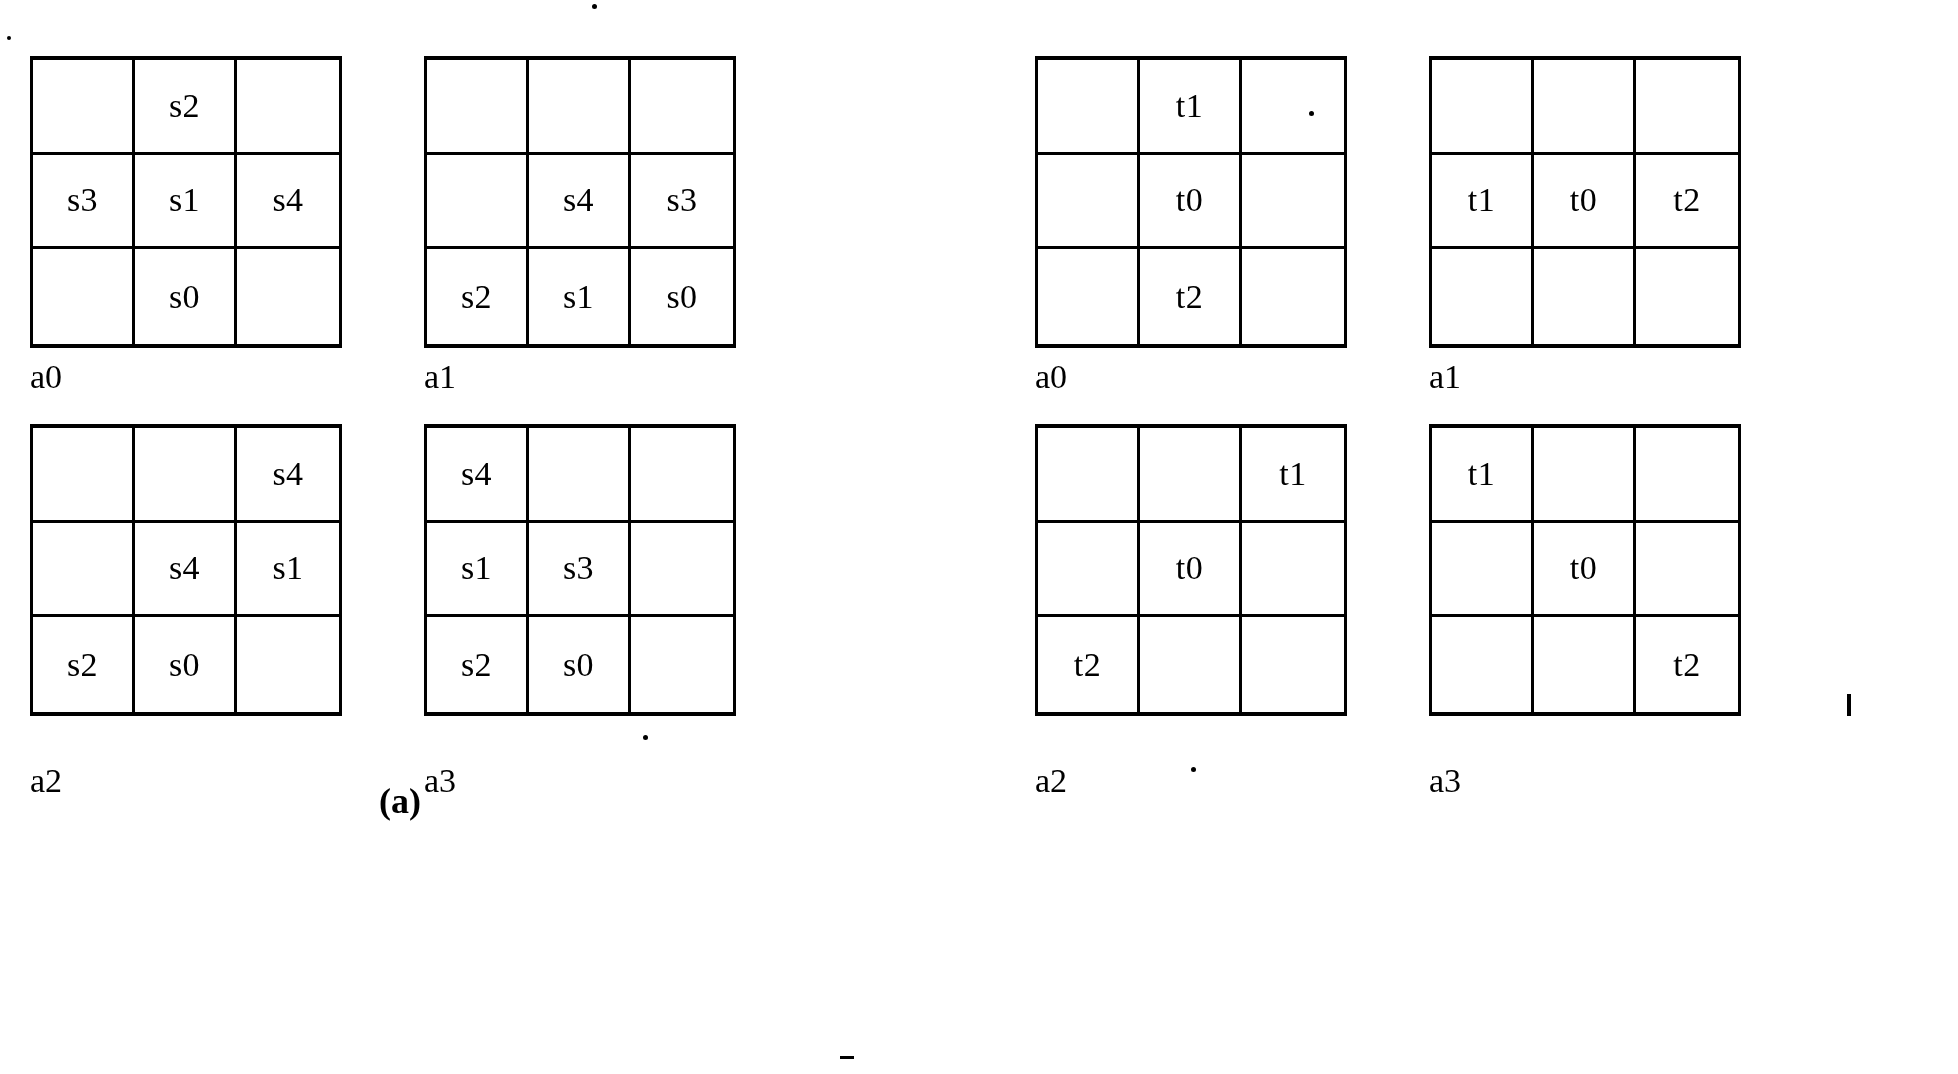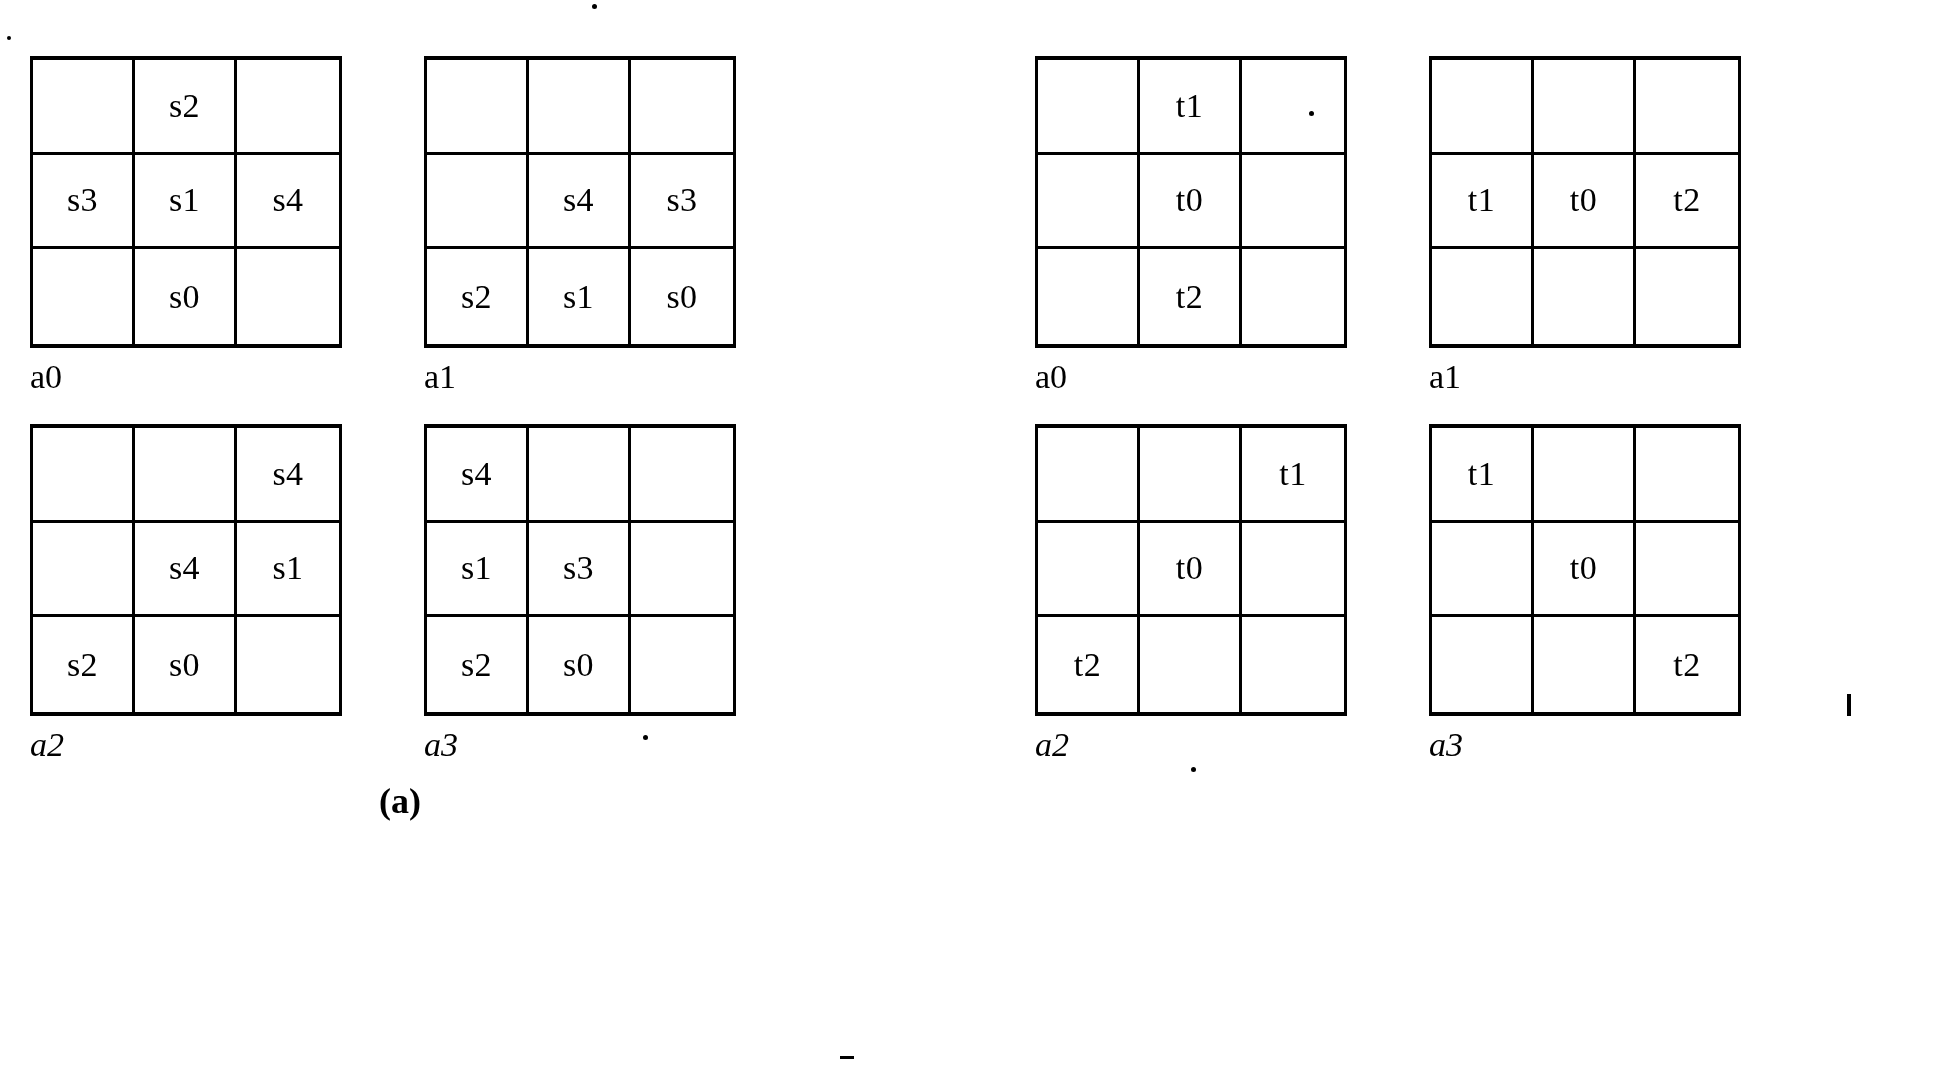--- a/index.html
+++ b/index.html
@@ -78,21 +78,21 @@
   .cell:nth-child(n+7) { border-bottom: none; }
 
   .grid-label {
     position: absolute;
     width: 312px;
     text-align: left;
     font-size: 34px;
     line-height: 1;
   }
   .label-r0 { top: 360px; }
-  .label-r1 { top: 728px; font-style: italic; }
+  .label-r1 { top: 764px; }
 
   .panel-caption {
     position: absolute;
     font-size: 36px;
     font-weight: bold;
     line-height: 1;
     width: 200px;
     text-align: center;
   }
   .caption-a { left: 300px; top: 783px; }

